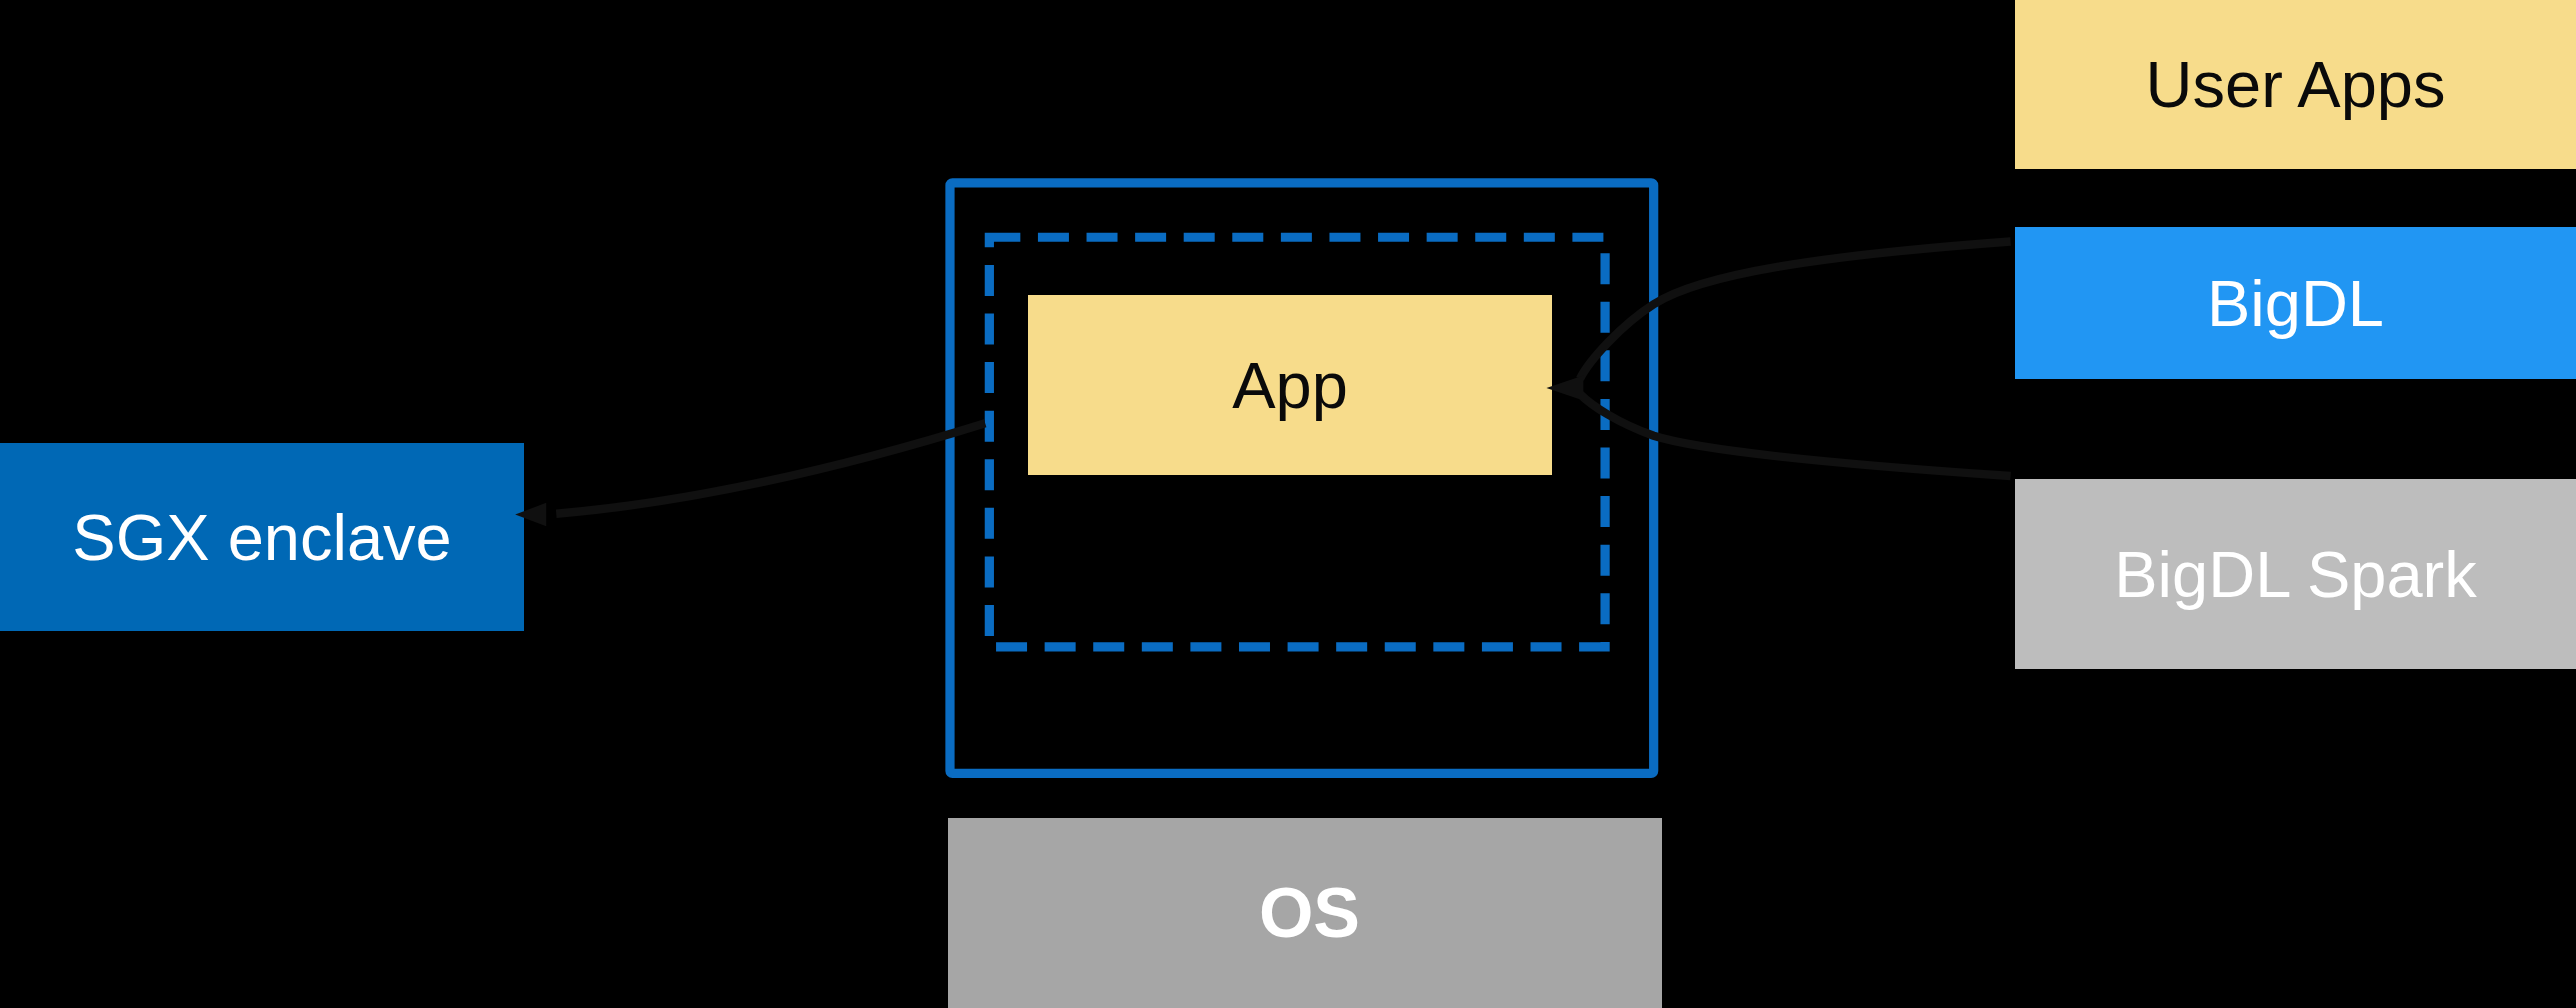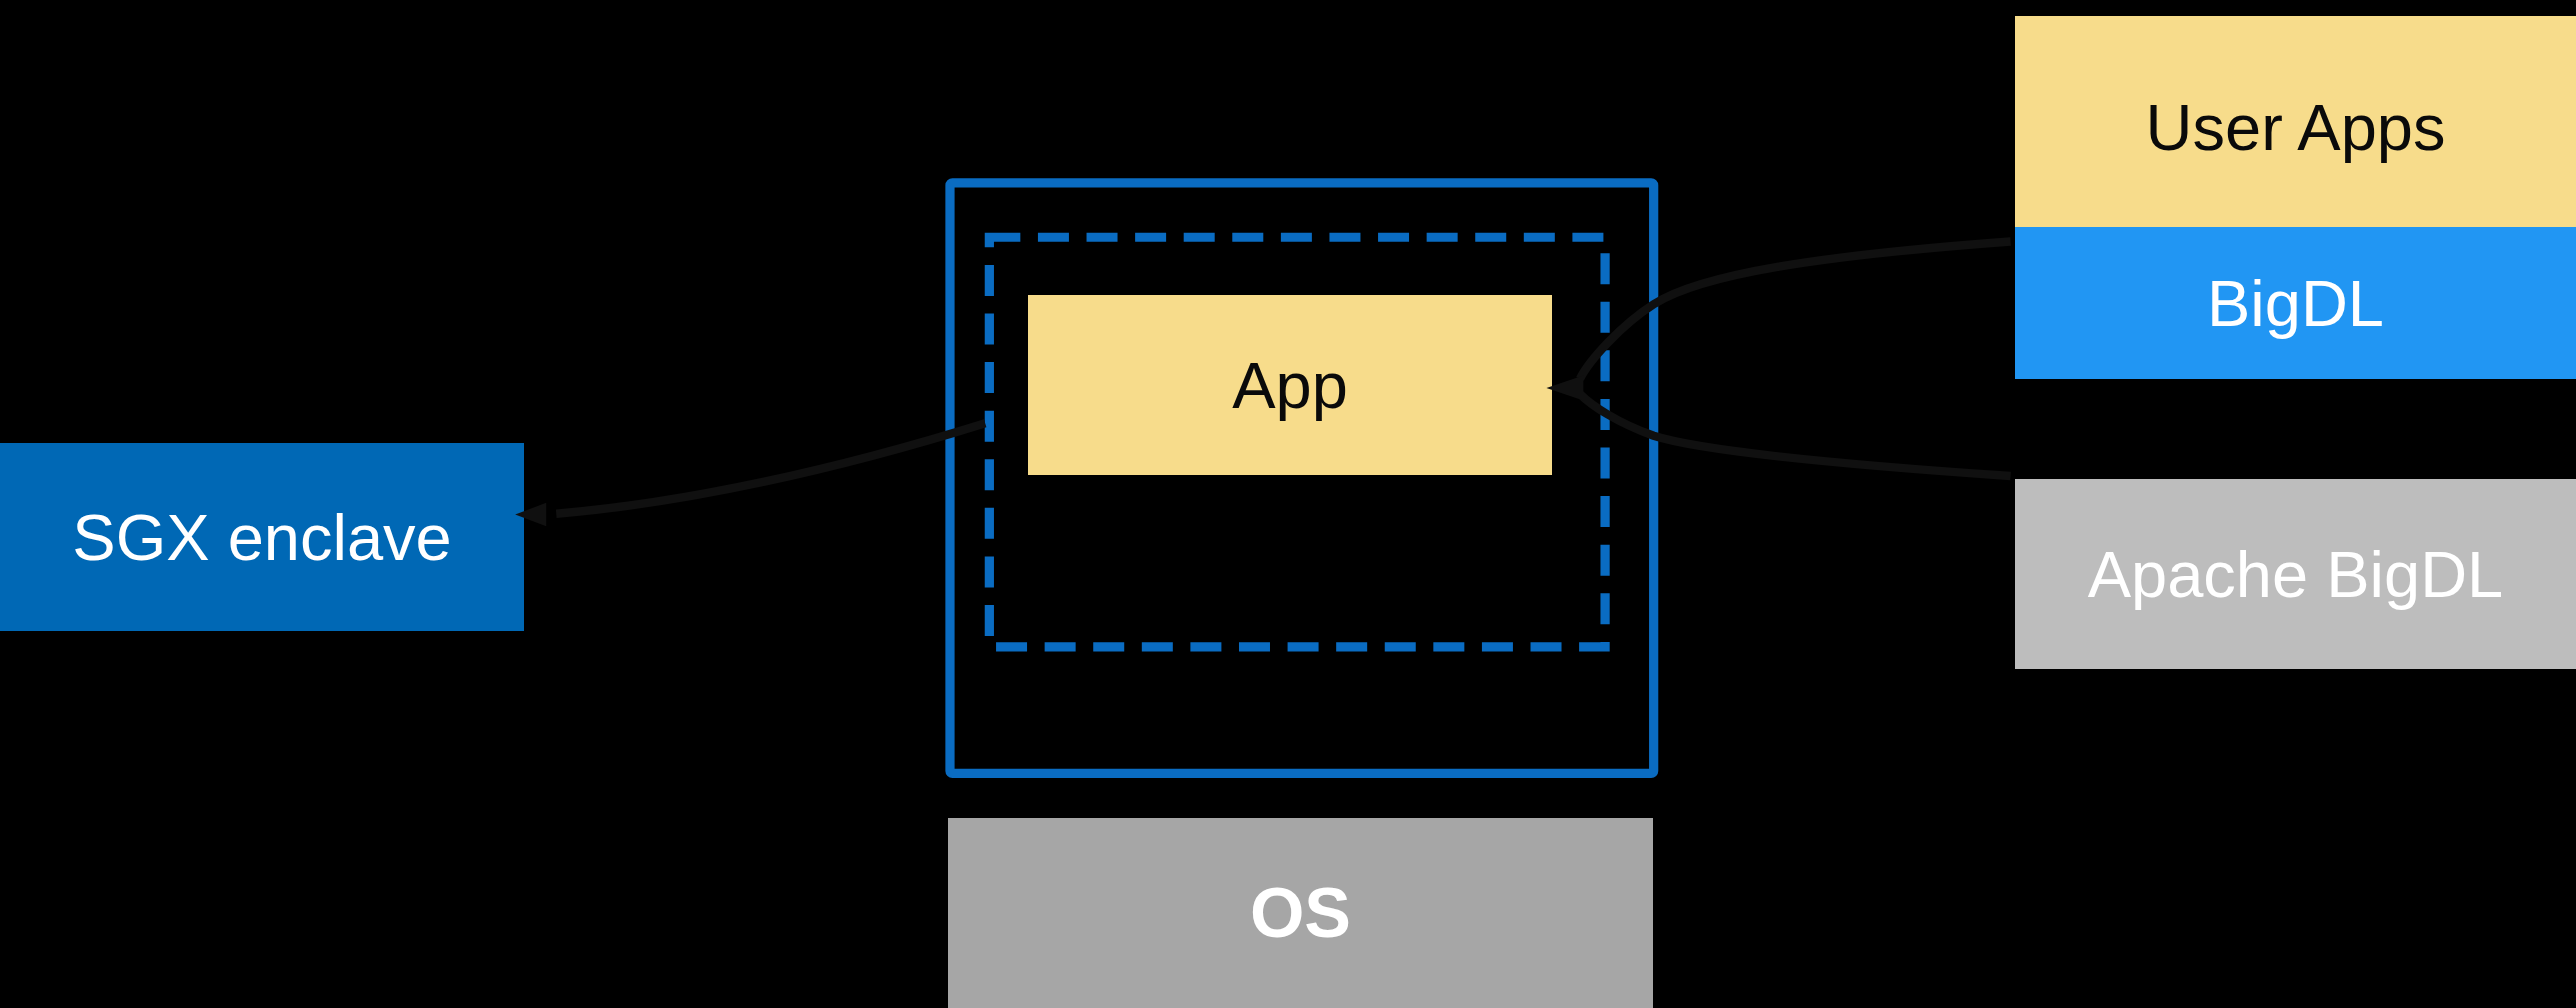--- a/index.html
+++ b/index.html
@@ -25,33 +25,33 @@
   .node{
     position:absolute;
     display:flex;align-items:center;justify-content:center;
     font-size:65px;
     line-height:1;
     white-space:nowrap;
   }
   .blue-fill{background:var(--intel-blue);color:var(--text-white);}
   .yellow-fill{background:var(--yellow);color:var(--text-black);}
   .brightblue-fill{background:var(--bright-blue);color:var(--text-white);}
-  .grayos-fill{background:var(--gray-os);color:var(--text-white);}
+  .grayos-fill{background:var(--gray-os);color:var(--text-white);padding-left:9px;}
   .grayspark-fill{background:var(--gray-spark);color:var(--text-white);}
 
   
   #sgx-box{left:0;top:443px;width:524px;height:188px;}
 
   
   #app-box{left:1028px;top:295px;width:524px;height:180px;}
   #libos-box{left:1036px;top:545px;width:524px;height:189px;}
   #os-box{left:948px;top:818px;width:705px;height:190px;font-weight:bold;font-size:70px;}
 
   
-  #userapps-box{left:2015px;top:16px;width:561px;height:222px;}
+  #userapps-box{left:2015px;top:0;width:561px;height:169px;}
   #bigdl-box{left:2015px;top:227px;width:561px;height:152px;}
   #spark-box{left:2015px;top:479px;width:561px;height:190px;}
 
   svg.overlay{
     position:absolute;left:0;top:0;width:2576px;height:1009px;
     pointer-events:none;
   }
   .enclave-border{stroke:var(--border-blue);stroke-width:11;fill:none;}
   .enclave-dashed{stroke:var(--border-blue);stroke-width:11;fill:none;stroke-dasharray:37 21;}
   .ann-line{stroke:var(--arrow-black);stroke-width:10;fill:none;stroke-linecap:butt;}
@@ -82,21 +82,21 @@
 
   <div id="userapps-box" class="node yellow-fill">
     <span>User Apps</span>
   </div>
 
   <div id="bigdl-box" class="node brightblue-fill">
     <span>BigDL</span>
   </div>
 
   <div id="spark-box" class="node grayspark-fill">
-    <span>Apache BigDL</span>
+    <span>BigDL Spark</span>
   </div>
 
   <svg class="overlay" viewBox="0 0 3075 1204">
 
     <path class="ann-line" d="M 1176 505 C 1000 560, 820 600, 664 613"></path>
     <polygon class="ann-head" points="615,614 652,600 652,628"></polygon>
 
     <path class="ann-line" d="M 2400 288 C 2170 305, 2030 327, 1974 363 C 1935 388, 1897 430, 1886 452"></path>
     <path class="ann-line" d="M 2400 568 C 2180 553, 2030 538, 1974 520 C 1930 504, 1900 484, 1886 470"></path>
     <path class="ann-line" d="M 1886 461 L 1866 462"></path>

